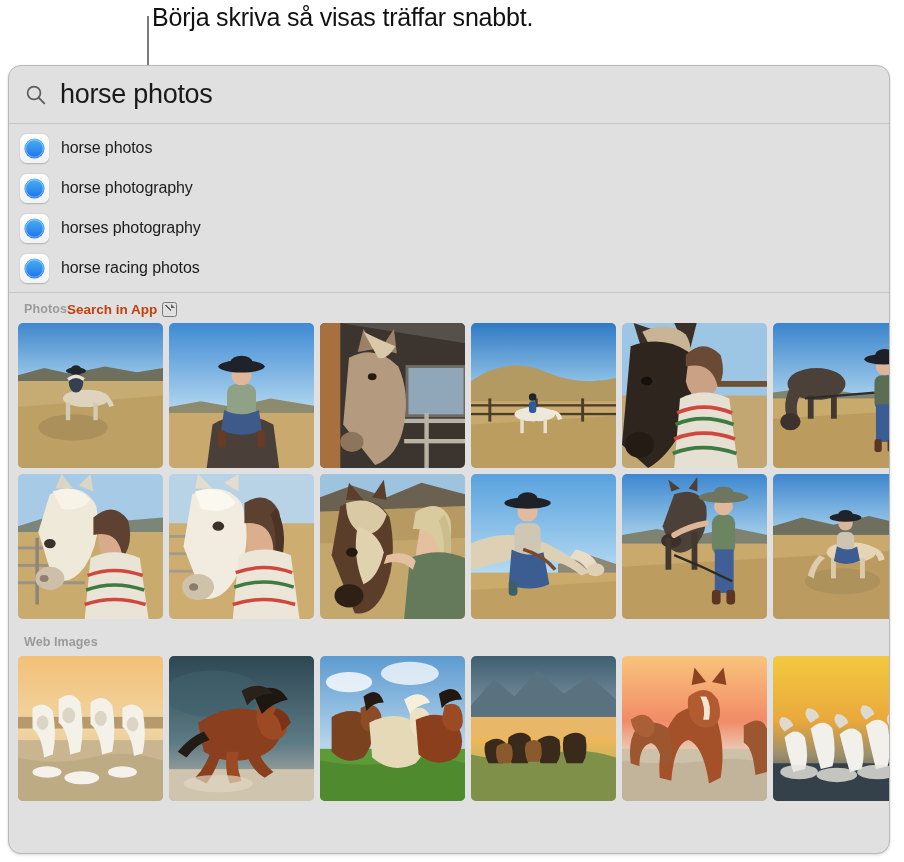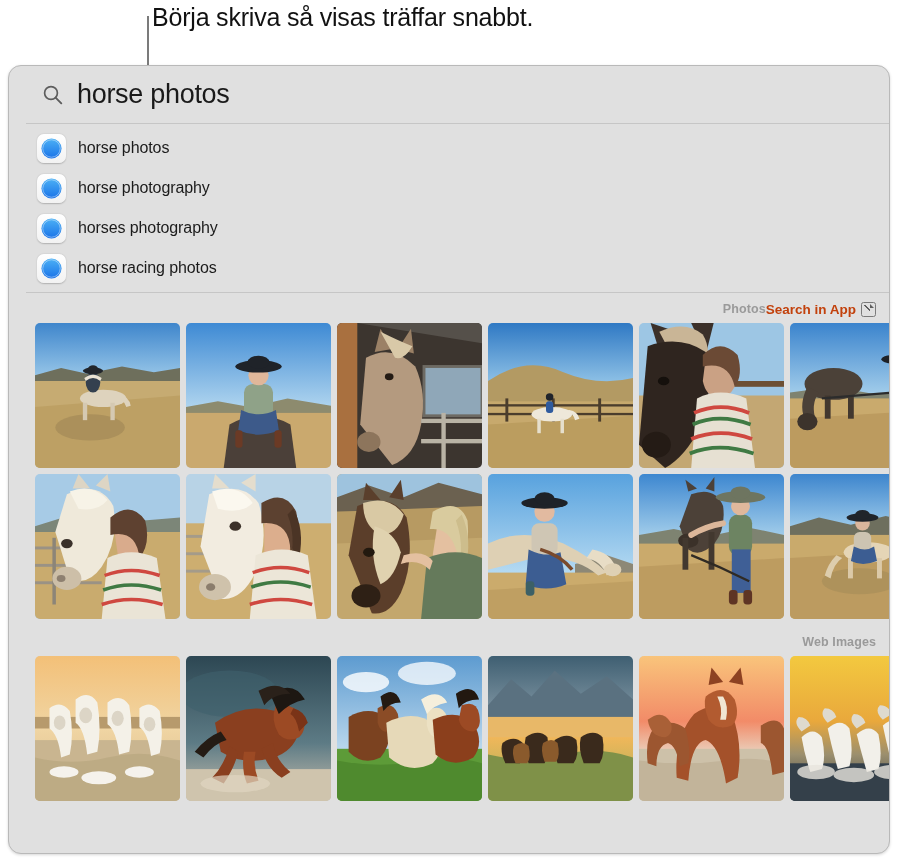--- a/index.html
+++ b/index.html
@@ -40,21 +40,20 @@
     left: 8px;
     top: 65px;
     width: 882px;
     height: 789px;
     background: #e0e0e0;
     border: 1px solid #b9b9b9;
     border-radius: 13px;
     box-sizing: border-box;
     box-shadow: 0 1px 3px rgba(0,0,0,0.16);
     overflow: hidden;
-    padding-left: 17px;
   }
 
   
   #search-field {
     height: 58px;
     display: flex;
     align-items: center;
     padding-left: 16px;
     border-bottom: 1px solid #c6c6c6;
     box-sizing: border-box;
@@ -91,21 +90,21 @@
     margin-left: 12px;
     font-size: 16px;
     color: #1b1b1b;
     letter-spacing: -0.1px;
   }
 
   
   .section-header {
     display: flex;
     align-items: center;
-    justify-content: flex-end;
+    justify-content: flex-start;
     padding: 0 13px 0 15px;
     height: 28px;
   }
   .section-title {
     font-size: 12.5px;
     font-weight: bold;
     color: #9a9a9a;
     letter-spacing: 0.1px;
   }
   .search-in-app {

